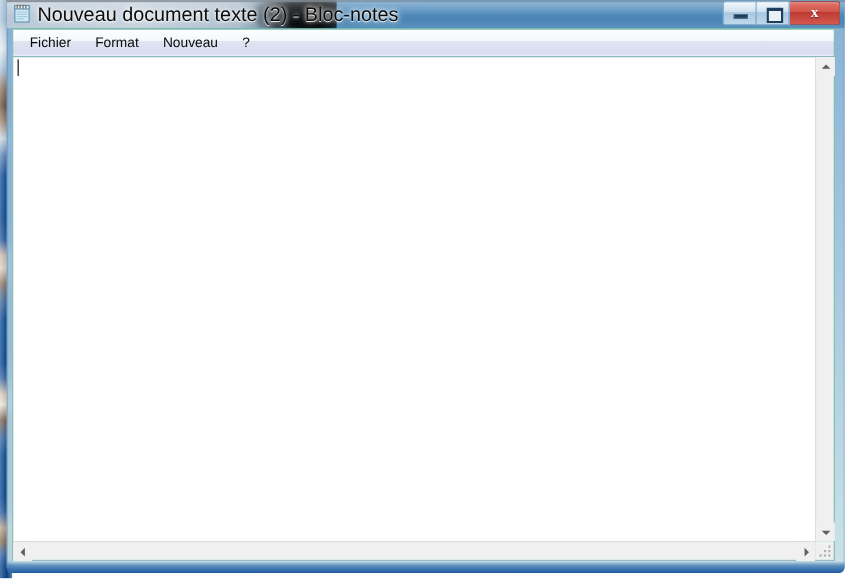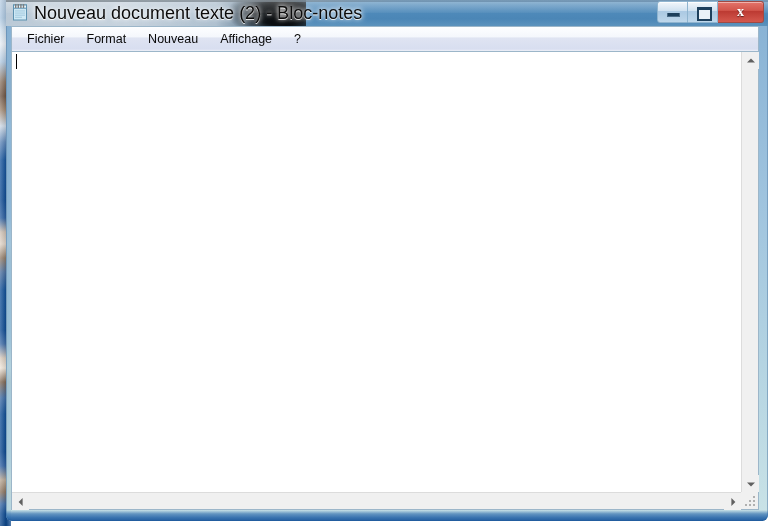--- a/index.html
+++ b/index.html
@@ -249,21 +249,20 @@
       </div>
     </div>
   </div>
 
   <div id="client">
 
     <div id="menubar">
       <div class="menu-item">Fichier</div>
       <div class="menu-item">Format</div>
       <div class="menu-item">Nouveau</div>
-      <div class="menu-item">Affichage</div>
       <div class="menu-item">?</div>
     </div>
 
     <div id="textarea">
       <div id="caret"></div>
       <div id="doc-text"></div>
     </div>
 
     <div id="vscroll">
       <div class="sb-btn sb-v" style="top:0;">

